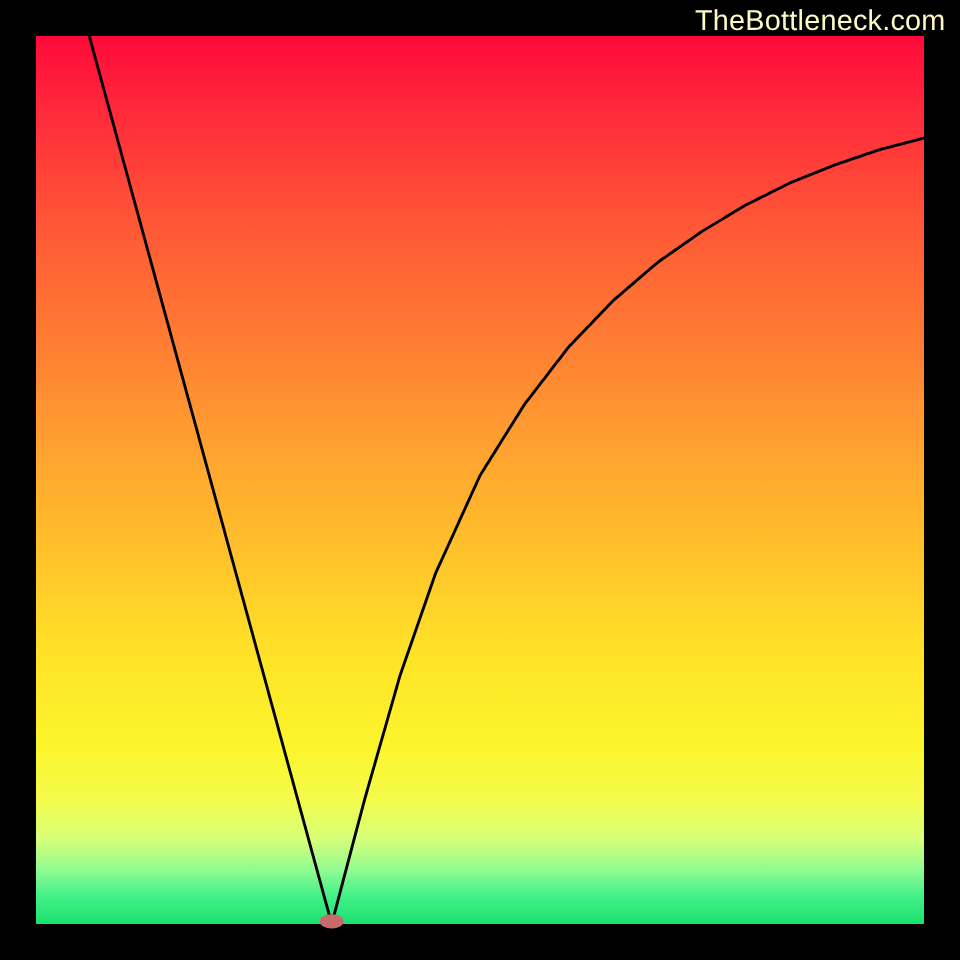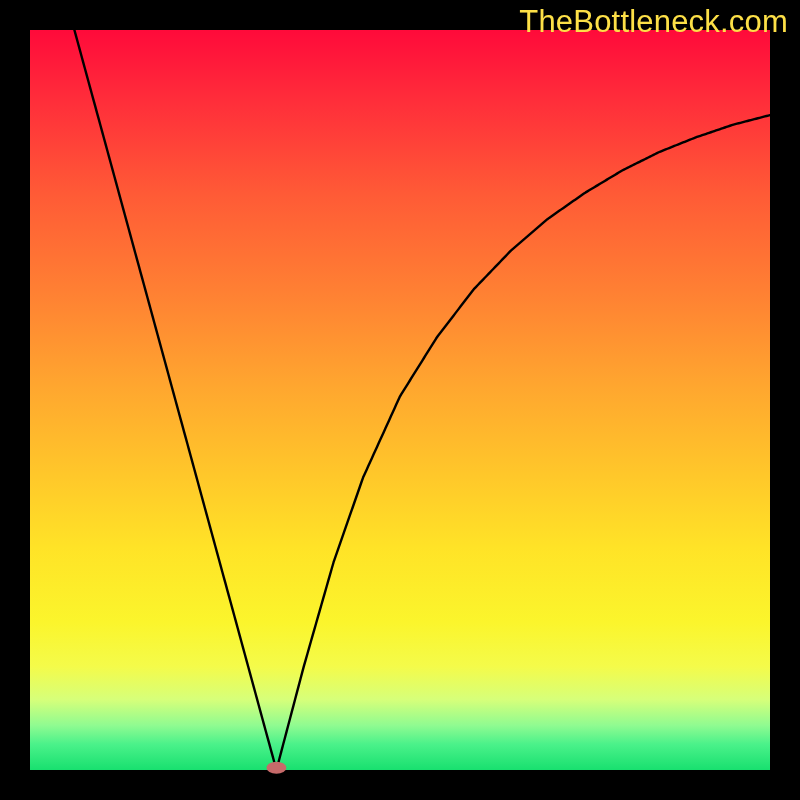--- a/index.html
+++ b/index.html
@@ -14,23 +14,23 @@
     position: relative;
     width: 800px;
     height: 800px;
     background: #000;
   }
   .watermark {
     position: absolute;
     top: 4px;
     right: 12px;
     font-family: Arial, Helvetica, sans-serif;
-    font-size: 31px;
+    font-size: 24px;
     font-weight: 500;
-    color: #fde047;
+    color: #fef9c3;
     letter-spacing: 0.2px;
     z-index: 5;
   }
   svg.plot {
     position: absolute;
     left: 0;
     top: 0;
   }
 </style>
 </head>

